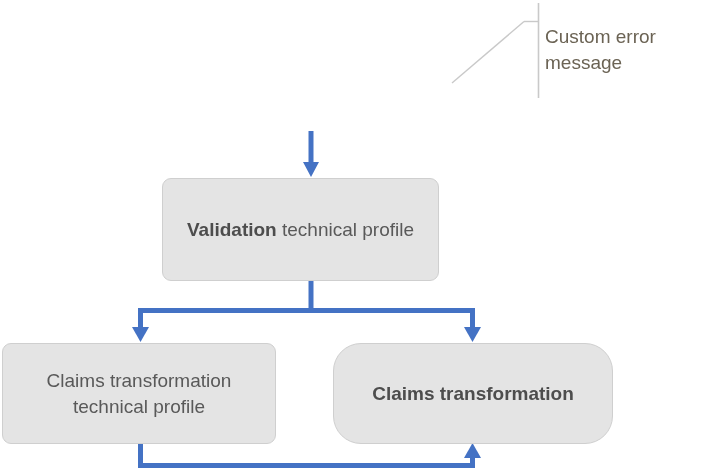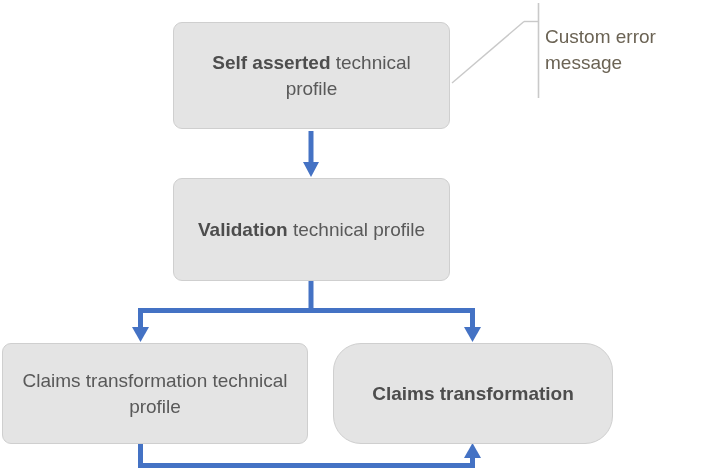--- a/index.html
+++ b/index.html
@@ -30,22 +30,22 @@
     text-align: center;
     color: #595959;
     font-size: 19px;
     line-height: 1.32;
     padding: 4px 14px;
   }
   .node .txt { display: block; }
   .node b { font-weight: bold; color: #4d4d4d; }
 
   #node-self-asserted { left: 173px; top: 22px;  width: 277px; height: 107px; }
-  #node-validation    { left: 173px; top: 178px; width: 277px; height: 103px; }
-  #node-claims-tp     { left: 2px;   top: 343px; width: 306px; height: 101px; }
+  #node-validation    { left: 162px; top: 178px; width: 277px; height: 103px; }
+  #node-claims-tp     { left: 2px;   top: 343px; width: 274px; height: 101px; }
   #node-claims-tr     { left: 333px; top: 343px; width: 280px; height: 101px; border-radius: 28px; }
 
   #connectors {
     position: absolute;
     left: 0; top: 0;
     width: 727px;
     height: 470px;
   }
   .callout-text {
     position: absolute;
@@ -86,23 +86,20 @@
     </g>
 
     <g>
       <line x1="140.5" y1="444" x2="140.5" y2="465.5" stroke="#4472C4" stroke-width="5"></line>
       <line x1="138" y1="465.5" x2="475" y2="465.5" stroke="#4472C4" stroke-width="5"></line>
       <line x1="472.5" y1="465.5" x2="472.5" y2="456" stroke="#4472C4" stroke-width="5"></line>
       <polygon points="472.5,443 464,458 481,458" fill="#4472C4"></polygon>
     </g>
   </svg>
 
-  <div class="node" id="node-self-asserted">
-    <span class="txt"><b>Self asserted</b><span> technical profile</span></span>
-  </div>
 
   <div class="node" id="node-validation">
     <span class="txt"><b>Validation</b><span> technical profile</span></span>
   </div>
 
   <div class="node" id="node-claims-tp">
     <span class="txt"><span>Claims transformation technical profile</span></span>
   </div>
 
   <div class="node" id="node-claims-tr">

